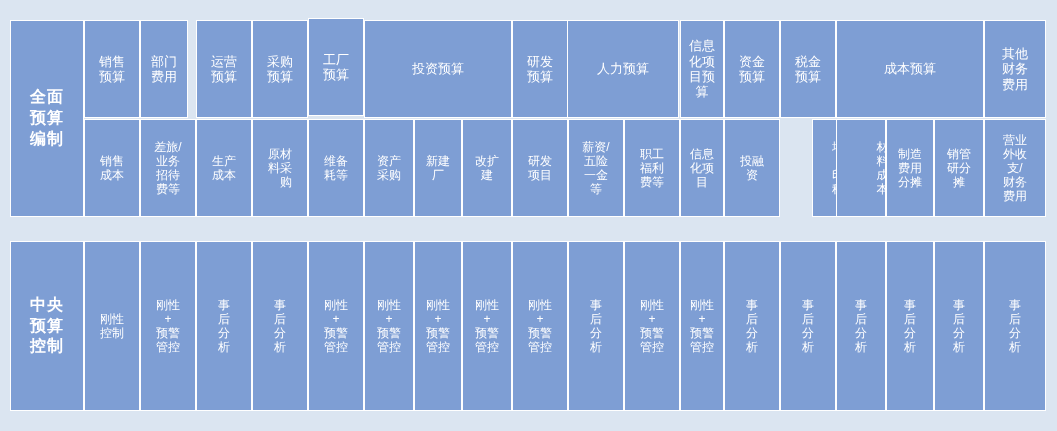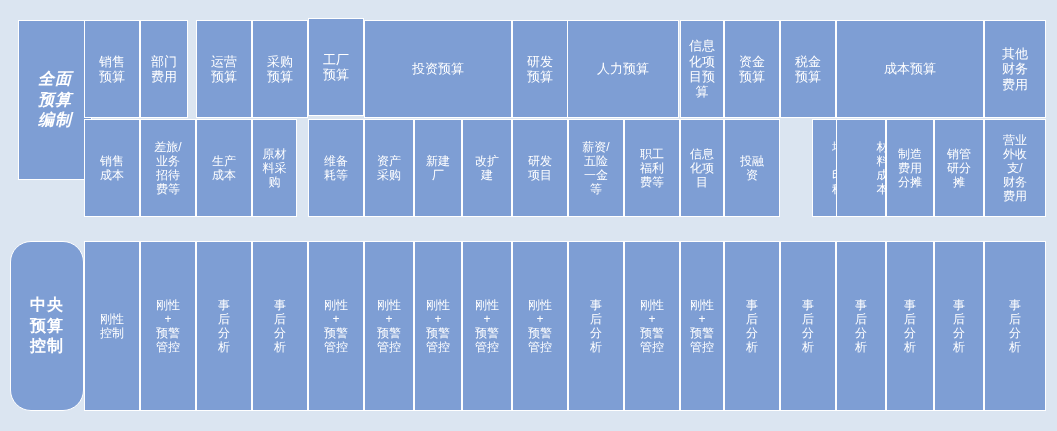--- a/index.html
+++ b/index.html
@@ -38,25 +38,25 @@
     letter-spacing:1px;
     line-height:1.3;
   }
   .small{font-size:12px;}
 </style>
 </head>
 <body>
 
 <div class="diagram">
 
-  <div class="cell rowlabel" style="left:18px;top:20px;width:74px;height:160px;font-style:italic;">全面
+  <div class="cell rowlabel" style="left:10px;top:20px;width:74px;height:197px;">全面
 预算
 编制</div>
 
-  <div class="cell rowlabel" style="left:10px;top:241px;width:74px;height:170px;border-radius:21px;">中央
+  <div class="cell rowlabel" style="left:10px;top:241px;width:74px;height:170px;">中央
 预算
 控制</div>
 
   <div id="row1-container">
       <div class="cell " style="left: 84px; top: 20px; width: 56px; height: 98px;">销售
 预算</div>
       <div class="cell " style="left: 140px; top: 20px; width: 48px; height: 98px;">部门
 费用</div>
       <div class="cell " style="left: 196px; top: 20px; width: 56px; height: 98px;">运营
 预算</div>
@@ -83,21 +83,21 @@
     </div>
   <div id="row2-container">
       <div class="cell small" style="left: 84px; top: 119px; width: 56px; height: 98px;">销售
 成本</div>
       <div class="cell small" style="left: 140px; top: 119px; width: 56px; height: 98px;">差旅/
 业务
 招待
 费等</div>
       <div class="cell small" style="left: 196px; top: 119px; width: 56px; height: 98px;">生产
 成本</div>
-      <div class="cell small" style="left: 252px; top: 119px; width: 45px; height: 98px;">原材
+      <div class="cell small" style="left: 252px; top: 119px; width: 56px; height: 98px; text-align: right;">原材
 料采
 购</div>
       <div class="cell small" style="left: 308px; top: 119px; width: 56px; height: 98px;">维备
 耗等</div>
       <div class="cell small" style="left: 364px; top: 119px; width: 50px; height: 98px;">资产
 采购</div>
       <div class="cell small" style="left: 414px; top: 119px; width: 48px; height: 98px;">新建
 厂</div>
       <div class="cell small" style="left: 462px; top: 119px; width: 50px; height: 98px;">改扩
 建</div>

